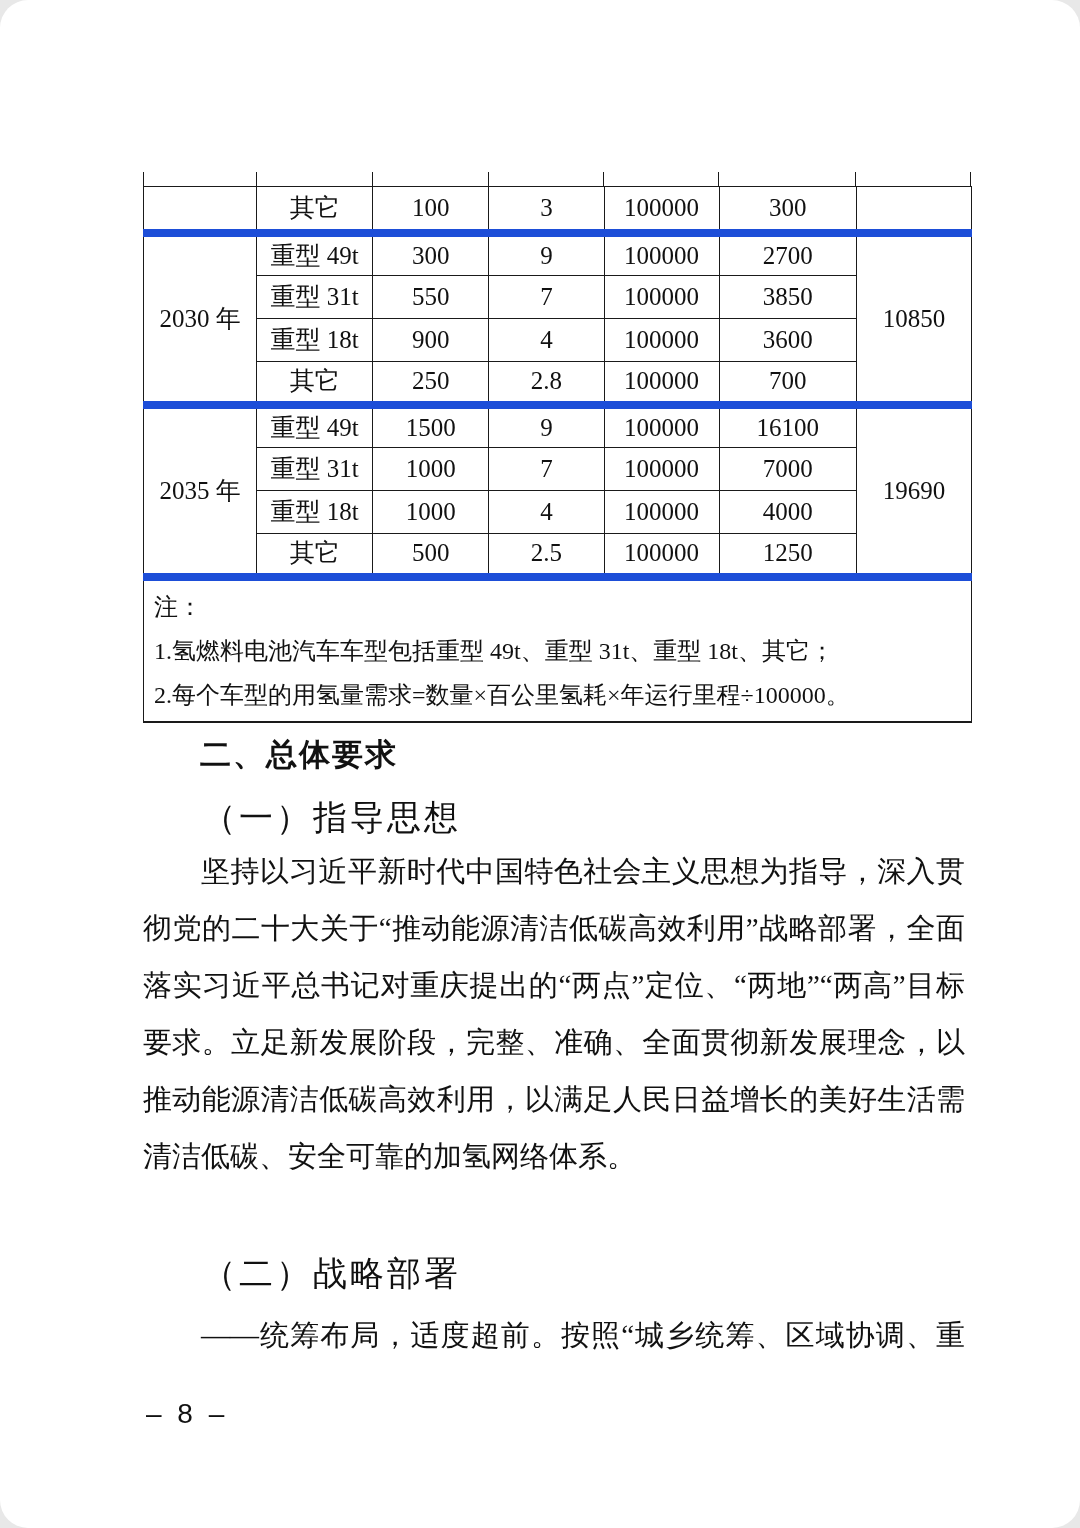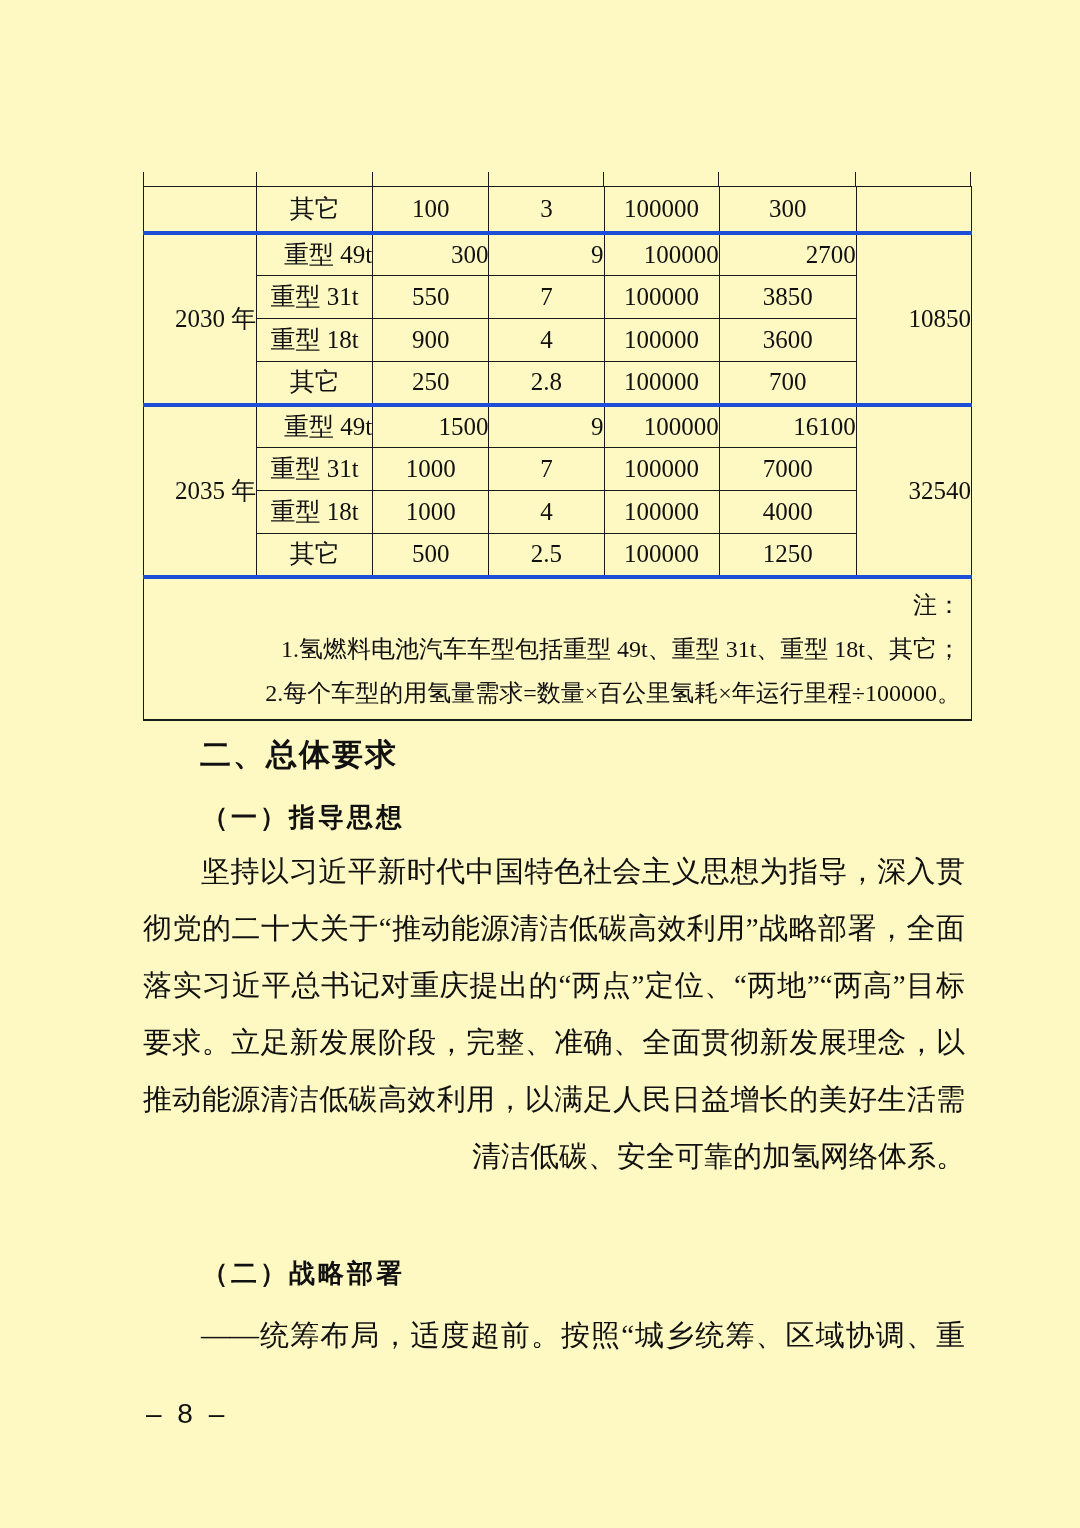--- a/index.html
+++ b/index.html
@@ -1,53 +1,53 @@
 <!DOCTYPE html>
 <html><head>
 <meta charset="utf-8">
 <style>
   html,body{margin:0;padding:0;background:#e8e8e8;}
   #page{
-    position:relative;width:1080px;height:1528px;background:#fef9c3;
+    position:relative;width:1080px;height:1528px;background:#ffffff;
     font-family:"Liberation Serif","DejaVu Serif",serif;color:#1a1a1a;
-    overflow:hidden;margin:0 auto;
+    overflow:hidden;margin:0 auto;border-radius:28px;
   }
   
   .stubs{position:absolute;left:143px;top:172px;width:829px;height:14px;}
   .stub{position:absolute;top:0;width:1px;height:14px;background:#1a1a1a;}
   
   .tbl-wrap{position:absolute;left:143px;top:186px;}
   table{border-collapse:collapse;table-layout:fixed;width:829px;border:1px solid #1a1a1a;}
   td{
     border:1px solid #1a1a1a;text-align:center;vertical-align:middle;
     font-size:25px;padding:0;line-height:1.2;color:#111;
   }
   tr.r-first{height:46px;}
   tr.r{height:43px;}
   tr.r-note{height:130px;}
-  tr.gs td{border-top:4px solid #1d4ed8;text-align:right;}
+  tr.gs td{border-top:8px solid #1d4ed8;}
   tr.r-note td{border-bottom:2px solid #1a1a1a;}
   td.note-cell{text-align:left;vertical-align:top;padding:4px 10px;font-size:24px;}
   .note-line{line-height:44px;white-space:nowrap;}
   
   .h-section{
     position:absolute;left:200px;top:736px;
     font-family:"Liberation Sans","DejaVu Sans",sans-serif;
     font-weight:700;font-size:31px;letter-spacing:2px;line-height:38px;color:#111;
   }
   .h-sub{
-    position:absolute;left:202px;font-size:26px;letter-spacing:3px;line-height:36px;color:#111;font-weight:bold;
+    position:absolute;left:202px;font-size:34px;letter-spacing:3px;line-height:36px;color:#111;
   }
   .h-sub1{top:800px;}
   .h-sub2{top:1256px;}
   .para{position:absolute;left:143px;width:822px;font-size:29px;color:#111;}
   .p1{top:843px;line-height:57px;font-family:Liberation Serif, serif;}
   .p2{top:1313px;line-height:45px;}
   .jline{text-align:justify;text-align-last:justify;text-justify:inter-character;}
-  .plainline{text-align:right;}
+  .plainline{text-align:left;}
   .indent{padding-left:58px;}
   .pageno{
     position:absolute;left:146px;top:1398px;font-size:28px;letter-spacing:4px;color:#111;
     font-family:"Liberation Sans","DejaVu Sans",sans-serif;
   }
 </style>
 </head>
 <body>
 
 <div id="page">
@@ -117,21 +117,21 @@
         <td>700</td>
       </tr>
 
       <tr class="r gs">
         <td rowspan="4">2035 年</td>
         <td>重型 49t</td>
         <td>1500</td>
         <td>9</td>
         <td>100000</td>
         <td>16100</td>
-        <td rowspan="4">32540</td>
+        <td rowspan="4">19690</td>
       </tr>
       <tr class="r">
         <td>重型 31t</td>
         <td>1000</td>
         <td>7</td>
         <td>100000</td>
         <td>7000</td>
       </tr>
       <tr class="r">
         <td>重型 18t</td>

